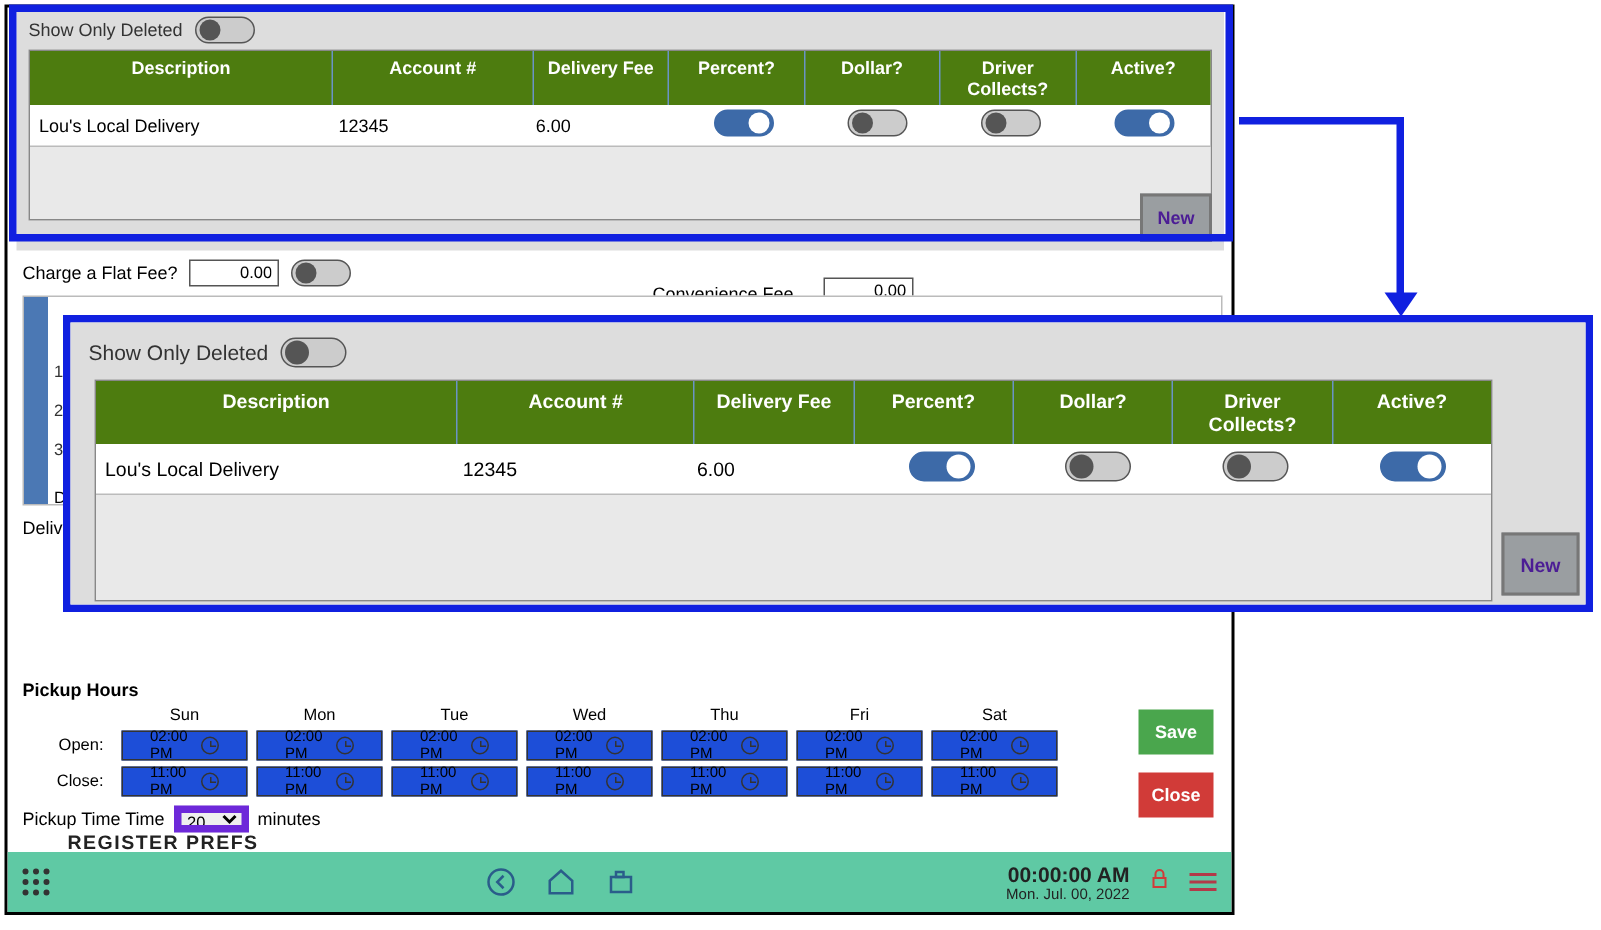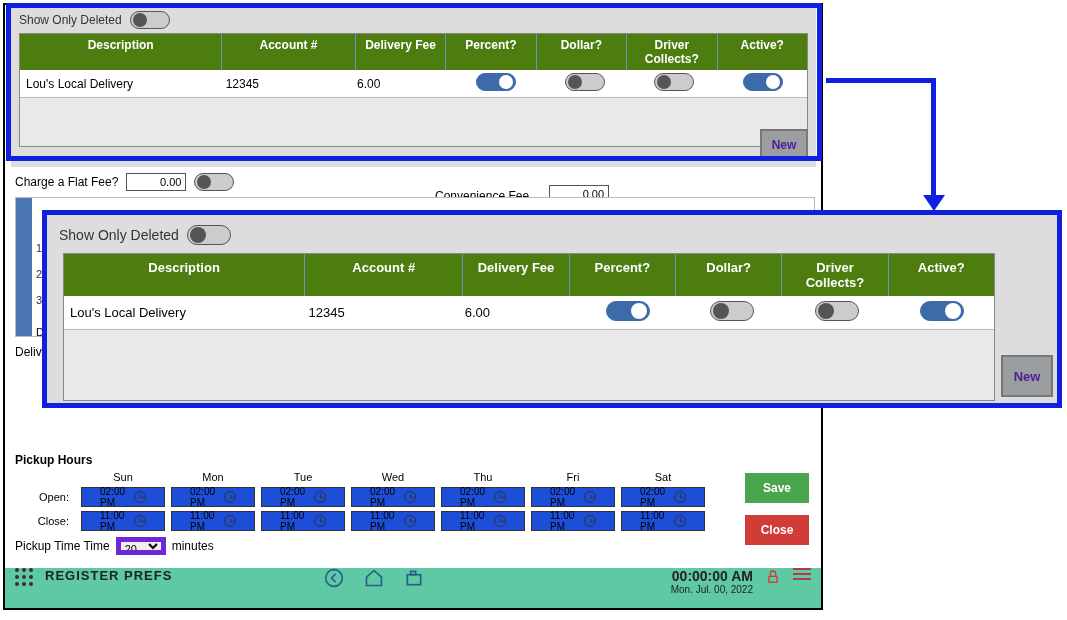--- a/index.html
+++ b/index.html
@@ -97,31 +97,31 @@
 .time-cell{display:flex; align-items:center; gap:2px; border:1px solid #333; height:20px; padding:0 18px; background:#1d4ed8;}
 .time-cell .t{flex:1; font-size:10px;}
 .clock-icon{width:12px; height:12px; border:1.5px solid #333; border-radius:50%; position:relative;}
 .clock-icon::after{content:""; position:absolute; width:4px; height:1px; background:#333; top:5px; left:5px;}
 .clock-icon::before{content:""; position:absolute; width:1px; height:4px; background:#333; top:2px; left:5px;}
 .lbl-right{text-align:right; padding-right:6px;}
 
 
 .save-btn, .close-btn{
   position:absolute; right:12px;
-  width:64px; height:30px; color:#fff; font-size:12px; font-weight:bold;
+  width:50px; height:30px; color:#fff; font-size:12px; font-weight:bold;
   display:flex; align-items:center; justify-content:center; cursor:pointer;
 }
 .save-btn{top:468px; background:#4aa64d;}
 .close-btn{top:510px; background:#d13b38;}
 
 
 .footer{
   position:absolute; left:0; bottom:0; width:100%; height:40px;
   background:#5fc9a4;
-  display:flex; align-items:flex-start; padding:0 10px; gap:12px;
+  display:flex; align-items:center; padding:0 10px; gap:12px;
 }
 .grip{display:grid; grid-template-columns:repeat(3,4px); grid-template-rows:repeat(3,4px); gap:3px;}
 .grip span{width:4px;height:4px;background:#333;border-radius:50%;}
 .footer-title{font-weight:900; font-size:13px; color:#222; letter-spacing:1px;}
 .footer-sub{font-size:10px; color:#333;margin-top:43px;}
 .footer-center{display:flex; gap:20px; margin-left:140px;}
 .footer-icon{width:20px;height:20px;}
 .footer-right{margin-left:auto; text-align:right;}
 .footer-time{font-weight:900; font-size:14px; color:#222;}
 .footer-date{font-size:10px; color:#222;}

